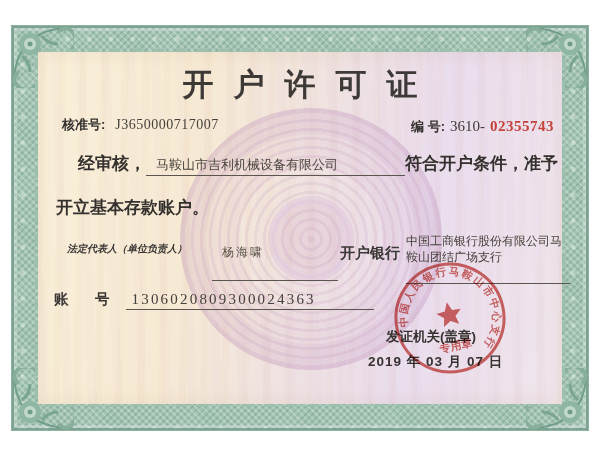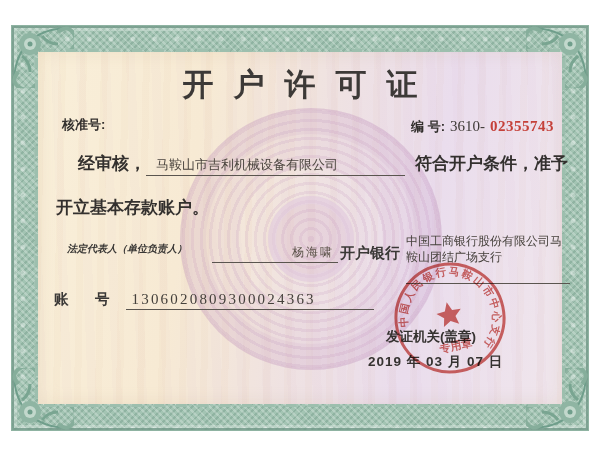--- a/index.html
+++ b/index.html
@@ -59,27 +59,27 @@
   #approval .val{font-size:14px;color:#46423e;letter-spacing:.5px;}
   #serial{position:absolute;right:8px;top:2px;display:flex;align-items:baseline;gap:5px;}
   #serial .prefix{font-size:15px;color:#3e3a37;}
   #serial .red{font-size:15px;font-weight:bold;color:#c5413a;letter-spacing:.5px;}
 
   #line-reviewed{position:absolute;left:40px;right:14px;top:100px;display:flex;align-items:baseline;}
   .big{font-size:17px;font-weight:bold;color:#33302e;white-space:nowrap;}
   .u{border-bottom:1.5px solid #5a554f;}
   #company{display:inline-block;min-width:243px;text-align:left;padding:0 6px 1px 10px;
     font-size:13px;color:#4a443e;white-space:nowrap;}
-  #condition{margin-left:10px;}
+  #condition{}
   #line-action{position:absolute;left:18px;top:144px;text-align:center;}
 
   #row-rep{position:absolute;left:16px;right:12px;top:186px;height:36px;}
   #rep-label{position:absolute;left:13px;top:4px;font-size:10px;font-weight:bold;white-space:nowrap;font-style:italic;}
-  #rep-name{position:absolute;left:158px;top:0px;width:112px;padding:6px 4px 1px 10px;
-    font-size:12px;color:#5a5248;letter-spacing:2px;text-align:right;}
+  #rep-name{position:absolute;left:158px;top:0px;width:112px;padding:6px 4px 19px 10px;
+    font-size:12px;color:#5a5248;letter-spacing:2px;}
   #bank-label{position:absolute;left:286px;top:6px;font-size:15px;font-weight:bold;white-space:nowrap;}
   #bank-name{position:absolute;left:352px;top:-4px;width:164px;font-size:12px;line-height:1.3;
     color:#46413c;padding-bottom:18px;}
   #row-account{position:absolute;left:16px;top:238px;display:flex;align-items:baseline;}
   #account-label{font-size:14.5px;font-weight:bold;letter-spacing:6px;}
   #account-number{display:inline-block;min-width:238px;margin-left:10px;padding:0 4px 1px 6px;
     font-size:15px;color:#45413c;letter-spacing:2.2px;white-space:nowrap;}
 
   #issuer{position:absolute;left:348px;top:276px;font-size:13.5px;font-weight:bold;color:#353230;z-index:1;}
   #issue-date{position:absolute;left:330px;top:301px;font-size:13.5px;font-weight:bold;color:#353230;z-index:1;letter-spacing:1px;}
@@ -138,20 +138,21 @@
 
   <div id="body">
     <div id="texture"></div>
     <div id="medallion"></div>
 
     <div id="title">开户许可证</div>
 
     <div id="row-numbers">
       <div id="approval">
         <span class="small-label">核准号:</span>
+        <span class="val serif">J3650000717007</span>
       </div>
       <div id="serial">
         <span class="small-label">编 号:</span>
         <span class="prefix serif">3610-</span>
         <span class="red serif">02355743</span>
       </div>
     </div>
 
     <div id="line-reviewed">
       <span class="big">经审核，</span>

